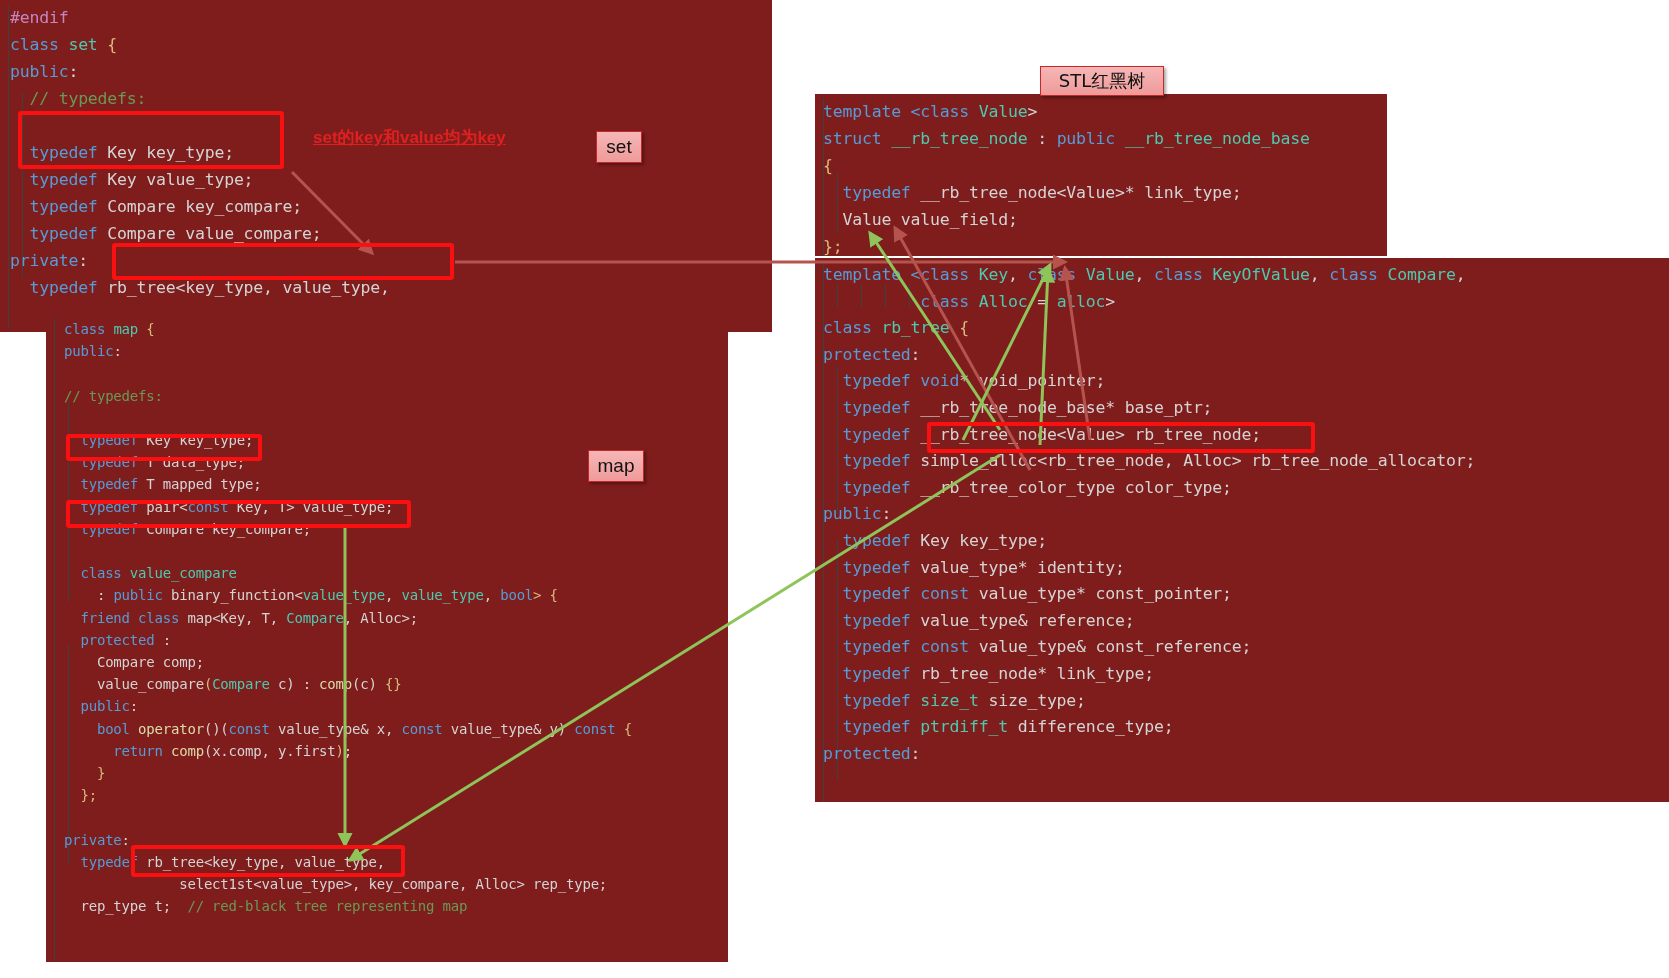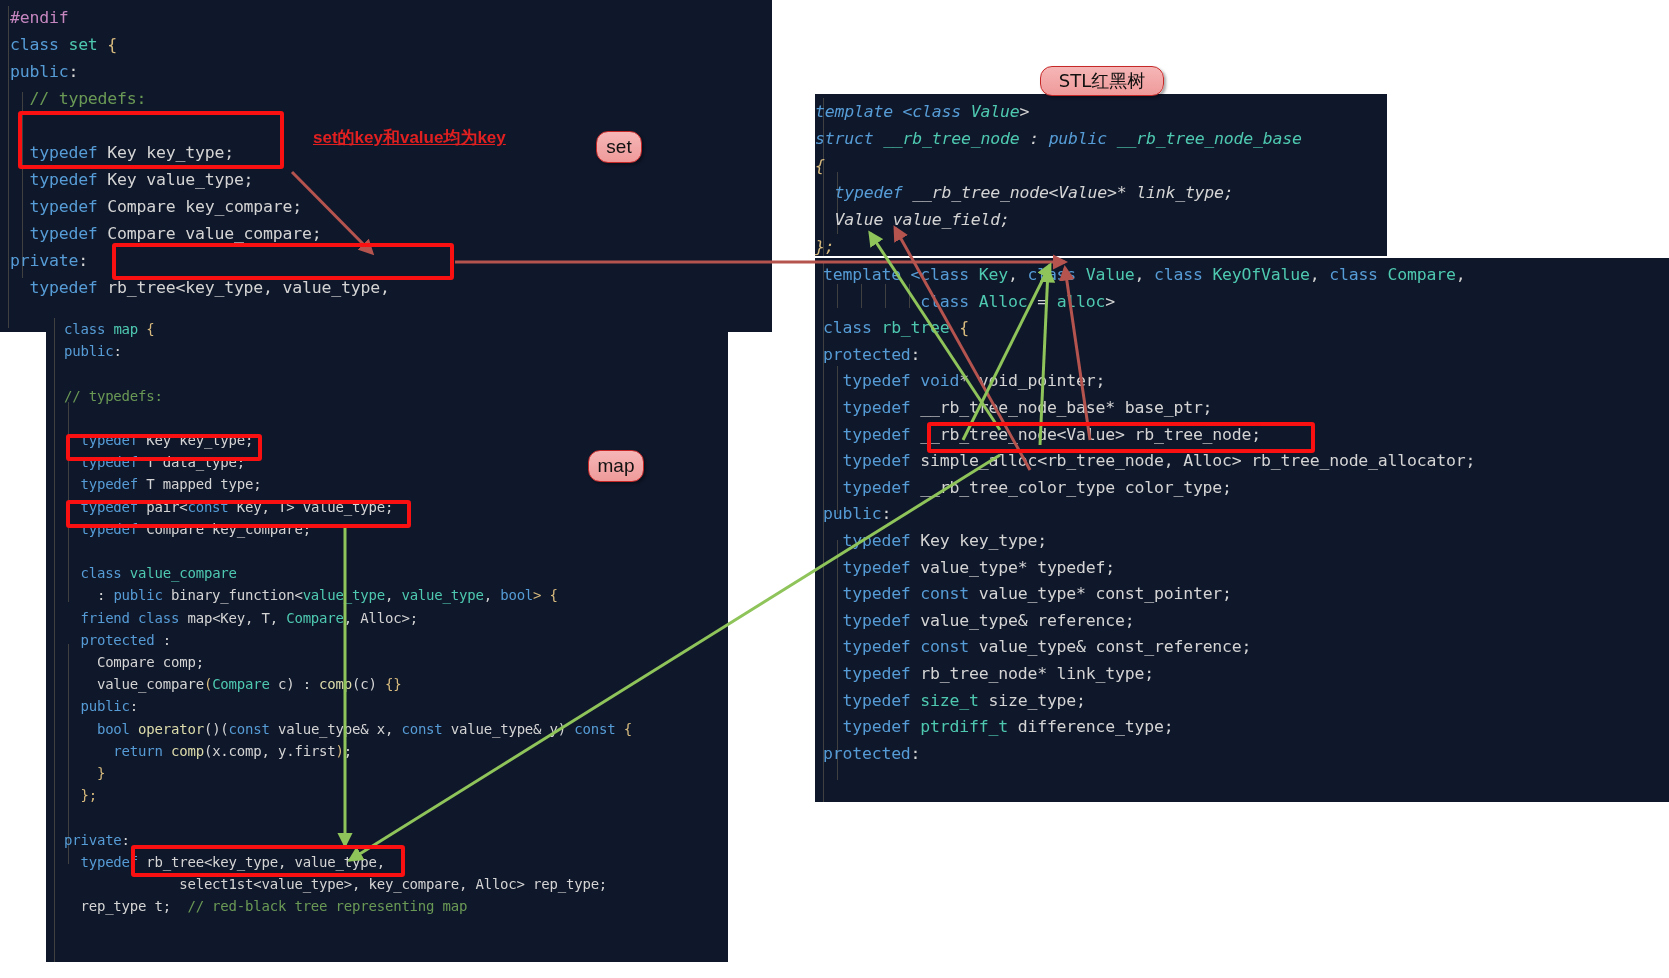--- a/index.html
+++ b/index.html
@@ -12,21 +12,21 @@
     width: 1669px;
     height: 978px;
     background: #ffffff;
     overflow: hidden;
     font-family: "DejaVu Sans Mono", monospace;
   }
 
   
   .code-panel {
     position: absolute;
-    background: #0f172a;
+    background: #7f1d1d;
     box-sizing: border-box;
     overflow: hidden;
   }
   .code-panel .lines {
     position: relative;
   }
   .cl {                       
     white-space: pre;
     font-family: "DejaVu Sans Mono", monospace;
     color: #d4d4d4;
@@ -46,21 +46,21 @@
   .cmt  { color: #6a9955; }   
   .br   { color: #d7ba7d; }   
   .fn   { color: #dcdcaa; }   
   .pp   { color: #c586c0; }   
 
   
   .chip {
     position: absolute;
     background: linear-gradient(#f6b6b6, #ef9a9a);
     border: 1px solid #c62828;
-    border-radius: 12px;
+    border-radius: 0;
     color: #111111;
     font-family: "Liberation Sans", sans-serif;
     text-align: center;
     box-shadow: 2px 2px 3px rgba(0,0,0,0.35);
     box-sizing: border-box;
     white-space: nowrap;
   }
 
   
   .redbox {
@@ -145,21 +145,21 @@
         <div class="cl"><span class="kw">private</span><span class="pln">:</span></div>
         <div class="cl"><span class="kw">  typedef</span><span class="pln"> rb_tree&lt;key_type, value_type,</span></div>
         <div class="cl"><span class="pln">              select1st&lt;value_type&gt;, key_compare, Alloc&gt; rep_type;</span></div>
         <div class="cl"><span class="pln">  rep_type t;  </span><span class="cmt">// red-black tree representing map</span></div>
       </div>
   </div>
 
   <div class="code-panel" id="panel-rbnode" style="left:815px; top:94px; width:572px; height:162px; padding:4px 0 0 0;">
     <div class="guide" style="left:8px; top:4px; height:158px;"></div>
     <div class="guide" style="left:22px; top:78px; height:62px;"></div>
-    <div class="lines" id="lines-rbnode" style="font-size:16.5px; line-height:27px;font-style:italic;">
+    <div class="lines" id="lines-rbnode" style="padding-left:8px; font-size:16.5px; line-height:27px;">
         <div class="cl"><span class="kw">template </span><span class="kw">&lt;class </span><span class="typ">Value</span><span class="pln">&gt;</span></div>
         <div class="cl"><span class="kw">struct </span><span class="typ">__rb_tree_node</span><span class="pln"> : </span><span class="kw">public</span><span class="pln"> </span><span class="typ">__rb_tree_node_base</span></div>
         <div class="cl"><span class="br">{</span></div>
         <div class="cl"><span class="kw">  typedef</span><span class="pln"> __rb_tree_node&lt;Value&gt;* link_type;</span></div>
         <div class="cl"><span class="pln">  Value value_field;</span></div>
         <div class="cl"><span class="br">};</span></div>
       </div>
   </div>
 
   <div class="code-panel" id="panel-rbtree" style="left:815px; top:258px; width:854px; height:544px; padding:4px 0 0 0;">
@@ -175,21 +175,21 @@
         <div class="cl"><span class="kw">          class </span><span class="typ">Alloc</span><span class="pln"> = </span><span class="typ">alloc</span><span class="pln">&gt;</span></div>
         <div class="cl"><span class="kw">class </span><span class="typ">rb_tree</span><span class="br"> {</span></div>
         <div class="cl"><span class="kw">protected</span><span class="pln">:</span></div>
         <div class="cl"><span class="kw">  typedef</span><span class="kw"> void</span><span class="pln">* void_pointer;</span></div>
         <div class="cl"><span class="kw">  typedef</span><span class="pln"> __rb_tree_node_base* base_ptr;</span></div>
         <div class="cl"><span class="kw">  typedef</span><span class="pln"> __rb_tree_node&lt;Value&gt; rb_tree_node;</span></div>
         <div class="cl"><span class="kw">  typedef</span><span class="pln"> simple_alloc&lt;rb_tree_node, Alloc&gt; rb_tree_node_allocator;</span></div>
         <div class="cl"><span class="kw">  typedef</span><span class="pln"> __rb_tree_color_type color_type;</span></div>
         <div class="cl"><span class="kw">public</span><span class="pln">:</span></div>
         <div class="cl"><span class="kw">  typedef</span><span class="pln"> Key key_type;</span></div>
-        <div class="cl"><span class="kw">  typedef</span><span class="pln"> value_type* typedef;</span></div>
+        <div class="cl"><span class="kw">  typedef</span><span class="pln"> value_type* identity;</span></div>
         <div class="cl"><span class="kw">  typedef</span><span class="kw"> const</span><span class="pln"> value_type* const_pointer;</span></div>
         <div class="cl"><span class="kw">  typedef</span><span class="pln"> value_type&amp; reference;</span></div>
         <div class="cl"><span class="kw">  typedef</span><span class="kw"> const</span><span class="pln"> value_type&amp; const_reference;</span></div>
         <div class="cl"><span class="kw">  typedef</span><span class="pln"> rb_tree_node* link_type;</span></div>
         <div class="cl"><span class="kw">  typedef</span><span class="typ"> size_t</span><span class="pln"> size_type;</span></div>
         <div class="cl"><span class="kw">  typedef</span><span class="typ"> ptrdiff_t</span><span class="pln"> difference_type;</span></div>
         <div class="cl"><span class="kw">protected</span><span class="pln">:</span></div>
       </div>
   </div>
 

